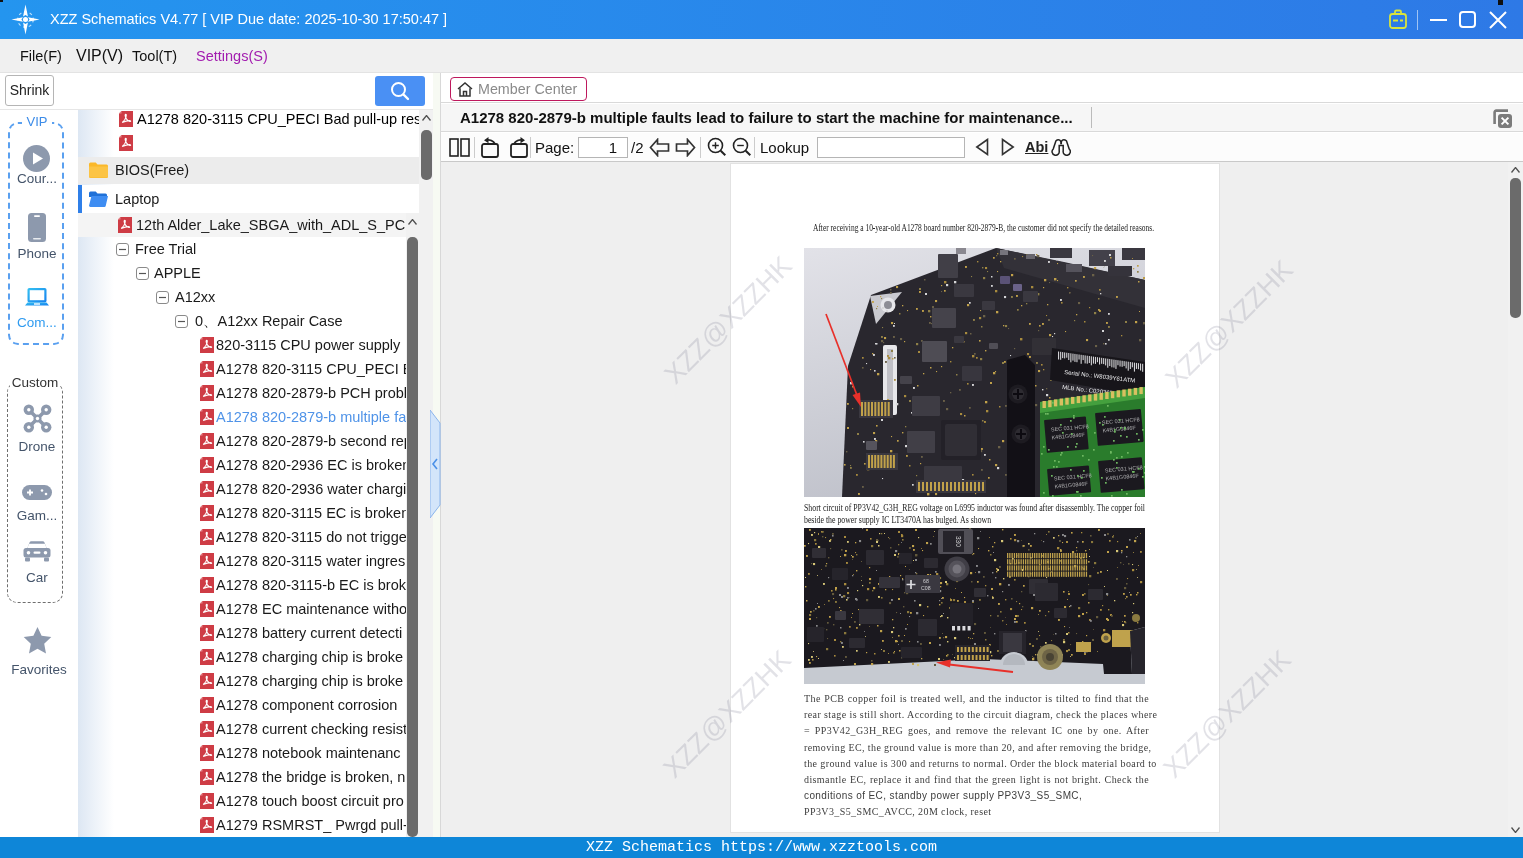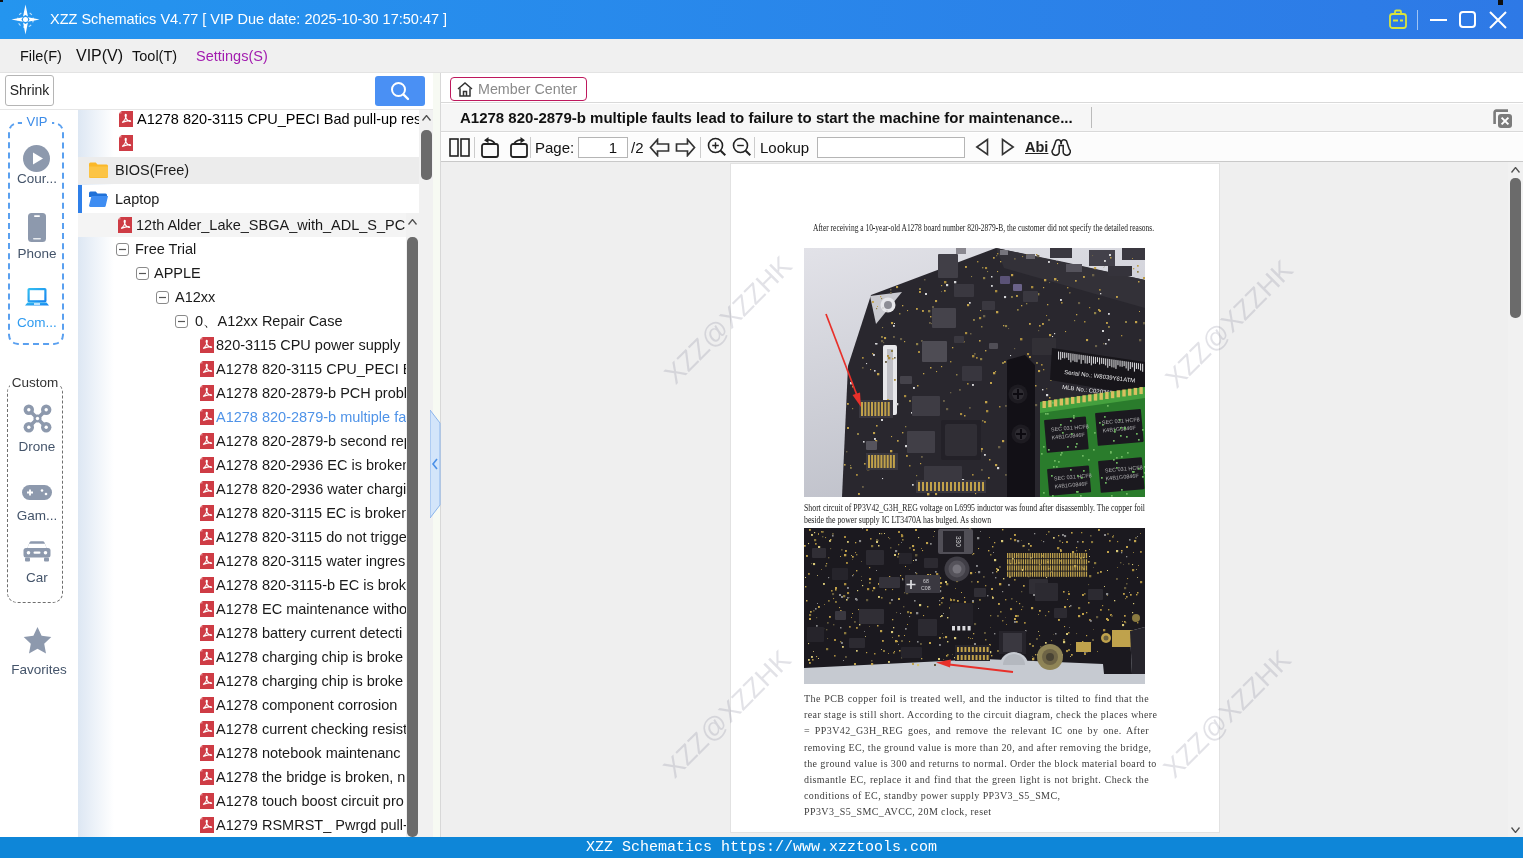--- a/index.html
+++ b/index.html
@@ -1947,21 +1947,21 @@
           <path d="M326,103 L341,99 L341,146 L328,146 Z" fill="#26242b"></path>
           <line x1="209" y1="144" x2="141" y2="136" stroke="#e8302a" stroke-width="2.2"></line>
           <polygon points="132,134.5 147,131.5 146,139.5" fill="#e8302a"></polygon>
         </svg></div>
 <div style="position:absolute;left:363px;top:531.0px;width:345px;height:16px;font-size:10px;letter-spacing:0.4px;font-family:'Liberation Serif',serif;color:#3d3d3d;white-space:nowrap;text-align-last:justify;">The PCB copper foil is treated well, and the inductor is tilted to find that the</div>
 <div style="position:absolute;left:363px;top:547.2px;width:345px;height:16px;font-size:10px;letter-spacing:0.4px;font-family:'Liberation Serif',serif;color:#3d3d3d;white-space:nowrap;text-align-last:justify;">rear stage is still short. According to the circuit diagram, check the places where</div>
 <div style="position:absolute;left:363px;top:563.4px;width:345px;height:16px;font-size:10px;letter-spacing:0.4px;font-family:'Liberation Serif',serif;color:#3d3d3d;white-space:nowrap;text-align-last:justify;">= PP3V42_G3H_REG goes, and remove the relevant IC one by one. After</div>
 <div style="position:absolute;left:363px;top:579.6px;width:345px;height:16px;font-size:10px;letter-spacing:0.4px;font-family:'Liberation Serif',serif;color:#3d3d3d;white-space:nowrap;text-align-last:justify;">removing EC, the ground value is more than 20, and after removing the bridge,</div>
 <div style="position:absolute;left:363px;top:595.8px;width:345px;height:16px;font-size:10px;letter-spacing:0.4px;font-family:'Liberation Serif',serif;color:#3d3d3d;white-space:nowrap;text-align-last:justify;">the ground value is 300 and returns to normal. Order the block material board to</div>
 <div style="position:absolute;left:363px;top:612.0px;width:345px;height:16px;font-size:10px;letter-spacing:0.4px;font-family:'Liberation Serif',serif;color:#3d3d3d;white-space:nowrap;text-align-last:justify;">dismantle EC, replace it and find that the green light is not bright. Check the</div>
-<div style="position:absolute;left:363px;top:628.2px;width:345px;height:16px;font-size:10px;letter-spacing:0.4px;font-family:Liberation Serif, serif;color:#3d3d3d;white-space:nowrap;">conditions of EC, standby power supply PP3V3_S5_SMC,</div>
+<div style="position:absolute;left:363px;top:628.2px;width:345px;height:16px;font-size:10px;letter-spacing:0.4px;font-family:Liberation Sans, sans-serif;color:#3d3d3d;white-space:nowrap;">conditions of EC, standby power supply PP3V3_S5_SMC,</div>
 <div style="position:absolute;left:363px;top:644.4px;width:345px;height:16px;font-size:10px;letter-spacing:0.4px;font-family:'Liberation Serif',serif;color:#3d3d3d;white-space:nowrap;">PP3V3_S5_SMC_AVCC, 20M clock, reset</div>
 
 <div style="position:absolute;left:203.5px;top:142.5px;width:167px;height:31px;color:rgba(125,125,145,0.22);font-size:27px;line-height:31px;transform:rotate(-45deg);white-space:nowrap">XZZ@XZZHK</div>
 <div style="position:absolute;left:704.5px;top:146.5px;width:167px;height:31px;color:rgba(125,125,145,0.22);font-size:27px;line-height:31px;transform:rotate(-45deg);white-space:nowrap">XZZ@XZZHK</div>
 <div style="position:absolute;left:202.5px;top:536.5px;width:167px;height:31px;color:rgba(125,125,145,0.22);font-size:27px;line-height:31px;transform:rotate(-45deg);white-space:nowrap">XZZ@XZZHK</div>
 <div style="position:absolute;left:702.5px;top:536.5px;width:167px;height:31px;color:rgba(125,125,145,0.22);font-size:27px;line-height:31px;transform:rotate(-45deg);white-space:nowrap">XZZ@XZZHK</div>
 
 </div>
 
 <div class="abs" style="left:1508px;top:162px;width:15px;height:675px;background:#f1f1f1">

